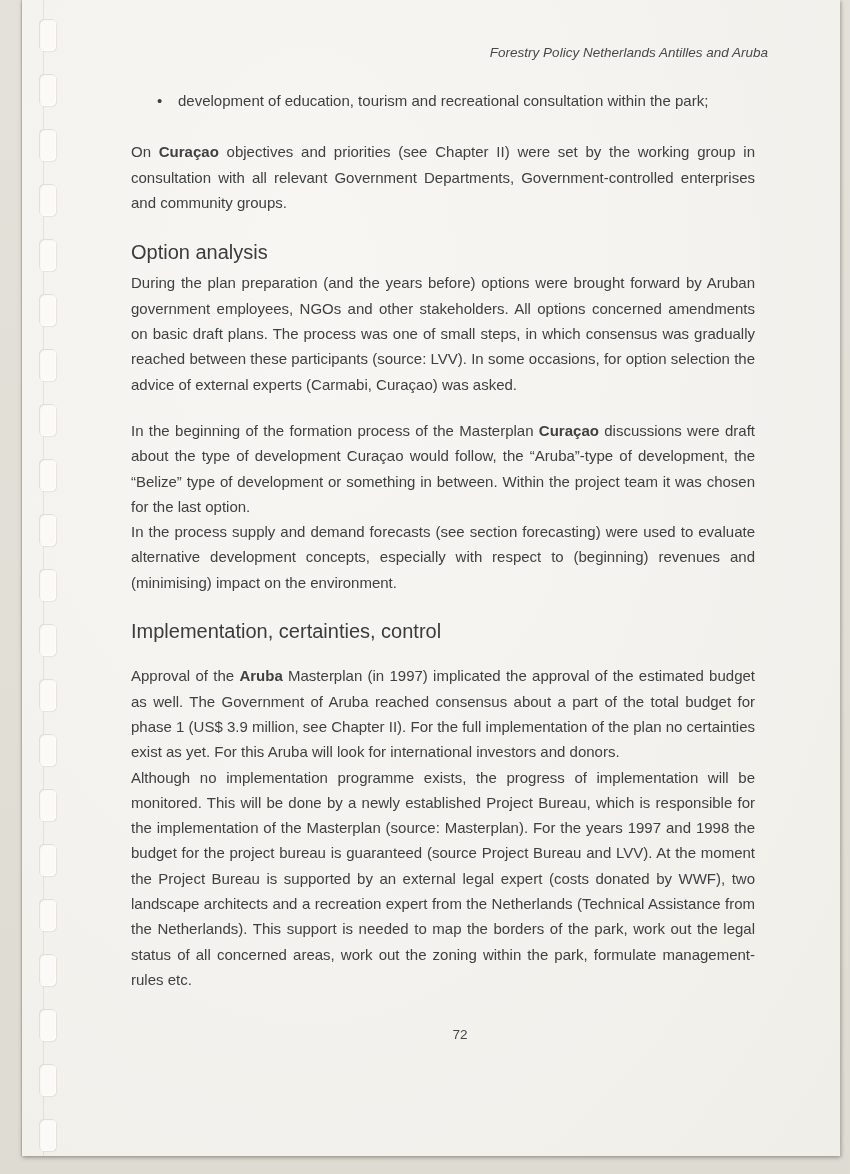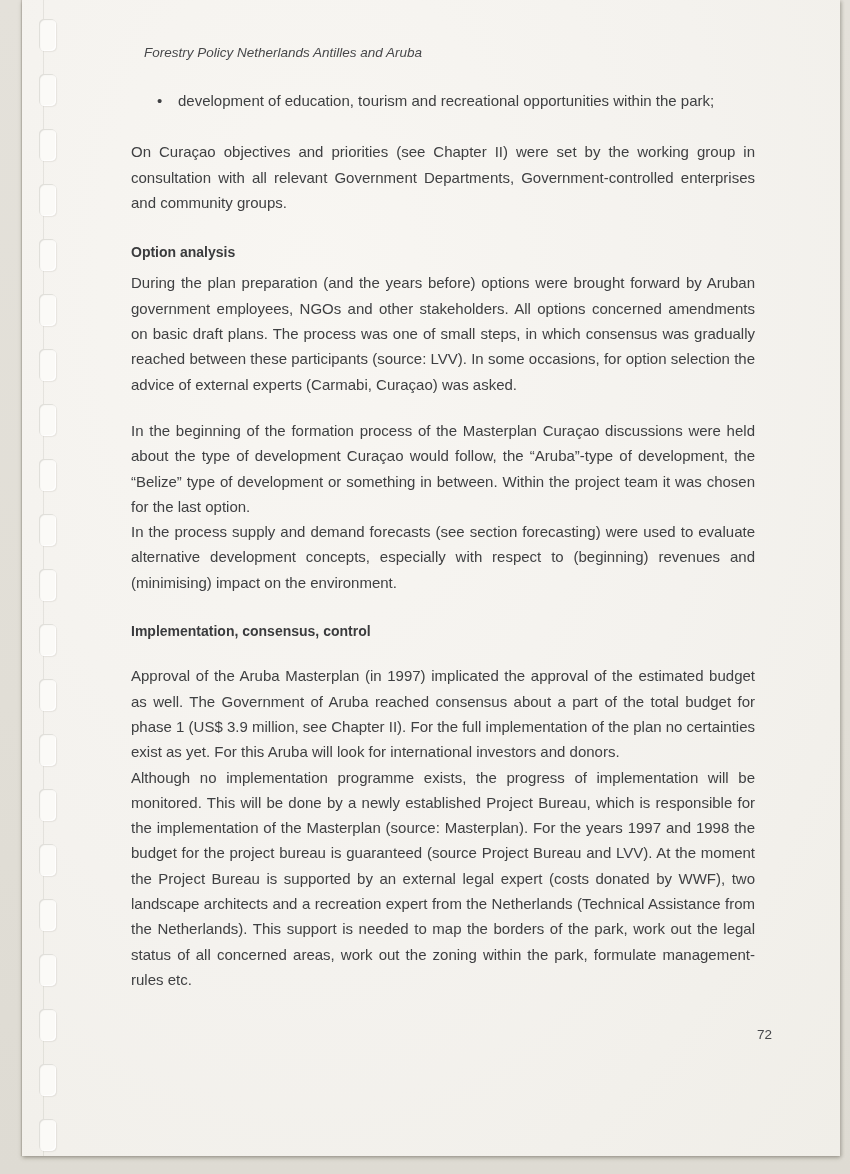--- a/index.html
+++ b/index.html
@@ -54,60 +54,60 @@
     top: 0;
     width: 624px;
     color: #3f4042;
     font-size: 15px;
     line-height: 25.3px;
   }
   .running-header {
     margin-top: 44px;
     position: relative;
     left: 13px;
-    text-align: left;
+    text-align: right;
     font-style: italic;
     font-size: 13.5px;
     line-height: 17px;
     color: #47484a;
   }
   .bullet-row {
     margin-top: 27px;
     display: flex;
     align-items: flex-start;
     padding-left: 26px;
   }
   .bullet-dot {
     flex: 0 0 21px;
     width: 21px;
   }
   .bullet-text { flex: 1; }
   .para {
     text-align: justify;
   }
-  .para .bold { font-weight: normal; }
+  .para .bold { font-weight: bold; }
   .heading {
-    font-weight: bold;
-    font-size: 14px;
+    font-weight: normal;
+    font-size: 20px;
     line-height: 25.3px;
     color: #3a3b3d;
   }
   .mt26 { margin-top: 26px; }
   .mt25 { margin-top: 25px; }
   .mt24 { margin-top: 24px; }
   .mt21 { margin-top: 21px; }
   .mt9  { margin-top: 5px; }
   .mt5  { margin-top: 19px; }
   .mt0  { margin-top: 0; }
   .page-number {
     position: absolute;
     top: 1026px;
     left: 17px;
     width: 624px;
-    text-align: right;
+    text-align: center;
     font-size: 13.5px;
     line-height: 17px;
     color: #45464a;
   }
 </style>
 </head>
 <body>
 
 <div class="screenshot">
   <div class="paper">
@@ -133,34 +133,34 @@
         <div class="hole" style="top: 954px;"></div>
         <div class="hole" style="top: 1009px;"></div>
         <div class="hole" style="top: 1064px;"></div>
         <div class="hole" style="top: 1119px;"></div>
       </div>
     <div class="text-col">
       <div class="running-header">Forestry Policy Netherlands Antilles and Aruba</div>
 
       <div class="bullet-row">
         <span class="bullet-dot">•</span>
-        <span class="bullet-text">development of education, tourism and recreational opportunities within the park;</span>
+        <span class="bullet-text">development of education, tourism and recreational consultation within the park;</span>
       </div>
 
       <p class="para mt26"><span>On </span><span class="bold">Curaçao</span><span> objectives and priorities (see Chapter II) were set by the working group in consultation with all relevant Government Departments, Government-controlled enterprises and community groups.</span></p>
 
       <h2 class="heading mt25">Option analysis</h2>
 
       <p class="para mt9">During the plan preparation (and the years before) options were brought forward by Aruban government employees, NGOs and other stakeholders. All options concerned amendments on basic draft plans. The process was one of small steps, in which consensus was gradually reached between these participants (source: LVV). In some occasions, for option selection the advice of external experts (Carmabi, Curaçao) was asked.</p>
 
-      <p class="para mt21"><span>In the beginning of the formation process of the Masterplan </span><span class="bold">Curaçao</span><span> discussions were held about the type of development Curaçao would follow, the “Aruba”-type of development, the “Belize” type of development or something in between. Within the project team it was chosen for the last option.</span></p>
+      <p class="para mt21"><span>In the beginning of the formation process of the Masterplan </span><span class="bold">Curaçao</span><span> discussions were draft about the type of development Curaçao would follow, the “Aruba”-type of development, the “Belize” type of development or something in between. Within the project team it was chosen for the last option.</span></p>
 
       <p class="para mt0">In the process supply and demand forecasts (see section forecasting) were used to evaluate alternative development concepts, especially with respect to (beginning) revenues and (minimising) impact on the environment.</p>
 
-      <h2 class="heading mt24">Implementation, consensus, control</h2>
+      <h2 class="heading mt24">Implementation, certainties, control</h2>
 
       <p class="para mt5"><span>Approval of the </span><span class="bold">Aruba</span><span> Masterplan (in 1997) implicated the approval of the estimated budget as well. The Government of Aruba reached consensus about a part of the total budget for phase 1 (US$ 3.9 million, see Chapter II). For the full implementation of the plan no certainties exist as yet. For this Aruba will look for international investors and donors.</span></p>
 
       <p class="para mt0">Although no implementation programme exists, the progress of implementation will be monitored. This will be done by a newly established Project Bureau, which is responsible for the implementation of the Masterplan (source: Masterplan). For the years 1997 and 1998 the budget for the project bureau is guaranteed (source Project Bureau and LVV). At the moment the Project Bureau is supported by an external legal expert (costs donated by WWF), two landscape architects and a recreation expert from the Netherlands (Technical Assistance from the Netherlands). This support is needed to map the borders of the park, work out the legal status of all concerned areas, work out the zoning within the park, formulate management-rules etc.</p>
 
       <div class="page-number">72</div>
     </div>
   </div>
 </div>
 

